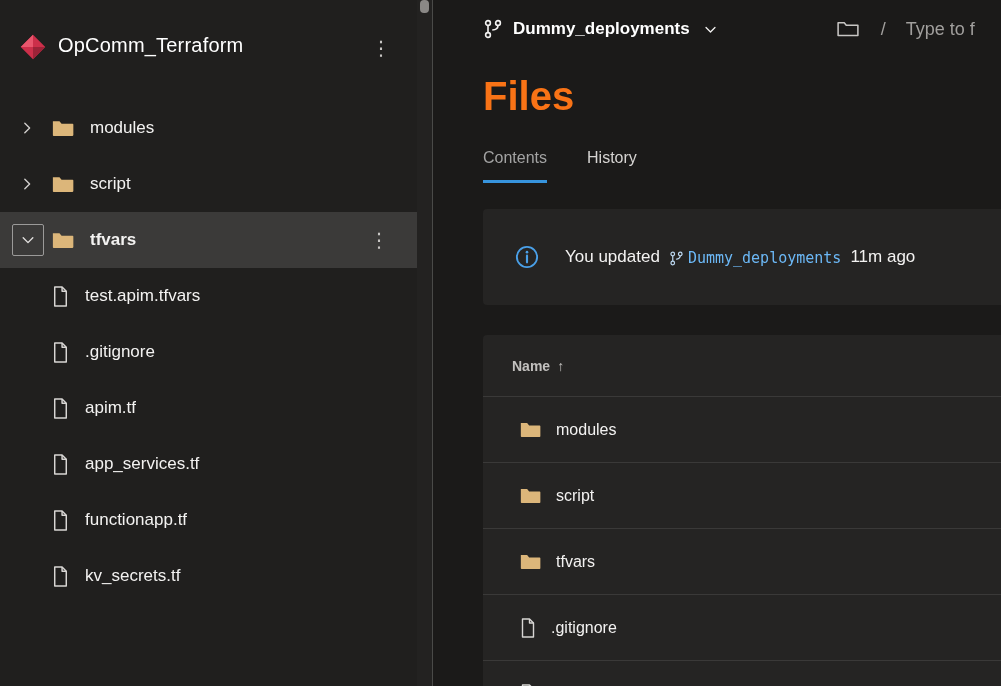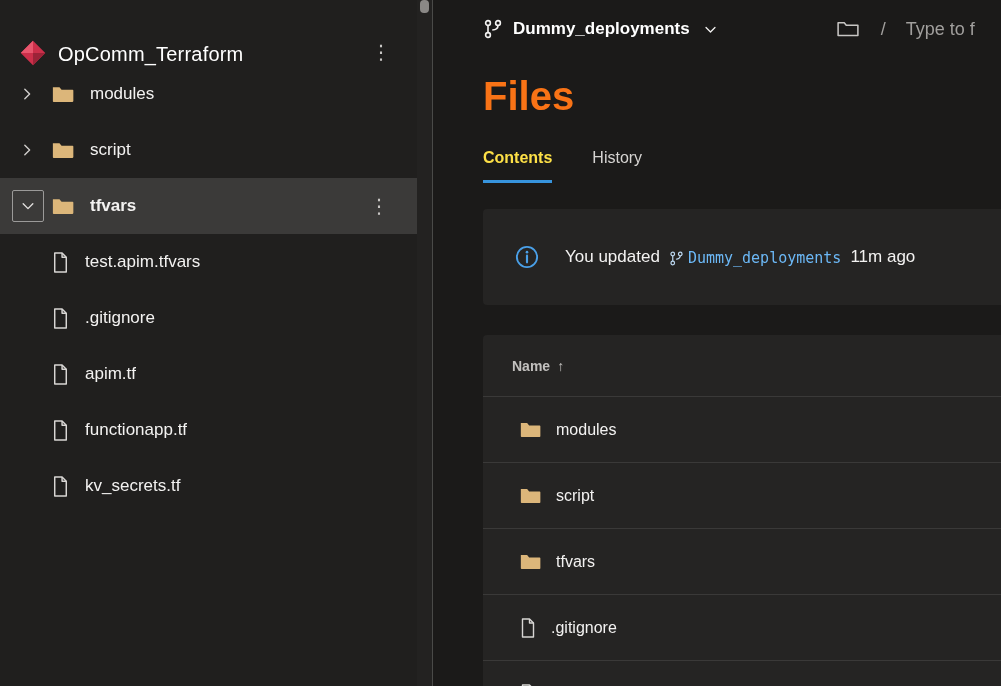--- a/index.html
+++ b/index.html
@@ -5,21 +5,21 @@
   html,body { margin:0; padding:0; background:#000; }
   * { box-sizing:border-box; }
   .app {
     width:1001px; height:686px; overflow:hidden; display:flex;
     background:#1b1a19; color:#f3f2f1;
     font-family:"Liberation Sans", sans-serif;
     -webkit-font-smoothing:antialiased;
   }
   
   .sidebar { width:417px; flex-shrink:0; background:#201f1e; overflow:hidden; }
-  .sidebar-header { height:66px; display:flex; align-items:flex-end; padding:0 18px 0 20px; }
+  .sidebar-header { height:66px; display:flex; align-items:flex-start; padding:0 18px 0 20px;margin-top:34px; }
   .repo-logo { width:26px; height:26px; flex-shrink:0; }
   .repo-title { font-size:20px; margin-left:12px; color:#ffffff; letter-spacing:.2px; white-space:nowrap; }
   .kebab { margin-left:auto; color:#c8c6c4; font-size:20px; line-height:1; padding:4px 8px; cursor:pointer; user-select:none; }
   .tree { }
   .tree-row { height:56px; display:flex; align-items:center; padding-left:20px; cursor:pointer; white-space:nowrap; }
   .tree-row .chev { width:14px; height:14px; color:#d0cecc; margin-right:18px; flex-shrink:0; }
   .tree-row .spacer { width:32px; flex-shrink:0; }
   .tree-row.depth1 { padding-left:52px; }
   .tree-row .icon-folder { width:22px; height:18px; color:#dcb67a; flex-shrink:0; }
   .tree-row .icon-file { width:17px; height:21px; color:#d8d6d4; flex-shrink:0; }
@@ -44,21 +44,21 @@
   .branch-chevron { width:13px; height:13px; margin-left:14px; color:#f3f2f1; }
   .breadcrumb { display:flex; align-items:center; margin-left:120px; color:#c8c6c4; }
   .crumb-folder { width:22px; height:18px; color:#c8c6c4; }
   .crumb-slash { margin:0 18px 0 22px; font-size:18px; color:#a19f9d; }
   .path-search { background:transparent; border:none; outline:none; font-family:"Liberation Sans",sans-serif;
     font-size:18px; color:#d0cecc; width:150px; }
   .path-search::placeholder { color:#a19f9d; opacity:1; }
   .page-title { font-size:40px; font-weight:700; margin:16px 0 0 0; color:#f97316; }
   .tabs { display:flex; gap:40px; margin-top:30px; }
   .tab { font-size:16px; padding-bottom:13px; color:#d6d4d2; cursor:pointer; border-bottom:3px solid transparent; }
-  .tab.active { color:#fde047; font-weight:700; border-bottom-color:#3794dd;text-align:center; }
+  .tab.active { color:#a3a3a3; font-weight:400; border-bottom-color:#3794dd;text-align:center; }
   .banner {
     margin-top:26px; margin-right:-14px; height:96px; background:#252423; border-radius:4px;
     display:flex; align-items:center; padding-left:32px;
   }
   .info-icon { width:24px; height:24px; color:#4aa0e8; flex-shrink:0; }
   .banner-text { margin-left:26px; font-size:17px; display:flex; align-items:flex-end; white-space:nowrap; }
   .banner-branch { display:flex; align-items:center; margin:0 9px; }
   .banner-branch .bicon { width:15px; height:15px; color:#bdd9f2; margin-right:4px; }
   .banner-branch .bname { font-family:"DejaVu Sans Mono", monospace; font-size:15px; color:#6cb8f6; }
   .file-table { margin-top:30px; margin-right:-14px; background:#252423; border-radius:4px 4px 0 0; }
@@ -175,20 +175,27 @@
       </div>
 
       <div class="tree-row">
         <span class="spacer"></span>
         <svg class="icon-file">
             <use href="#i-file"></use>
           </svg>
         <span class="label">apim.tf</span>
       </div>
 
+      <div class="tree-row">
+        <span class="spacer"></span>
+        <svg class="icon-file">
+            <use href="#i-file"></use>
+          </svg>
+        <span class="label">app_services.tf</span>
+      </div>
 
 
       <div class="tree-row">
         <span class="spacer"></span>
         <svg class="icon-file">
             <use href="#i-file"></use>
           </svg>
         <span class="label">functionapp.tf</span>
       </div>
 

